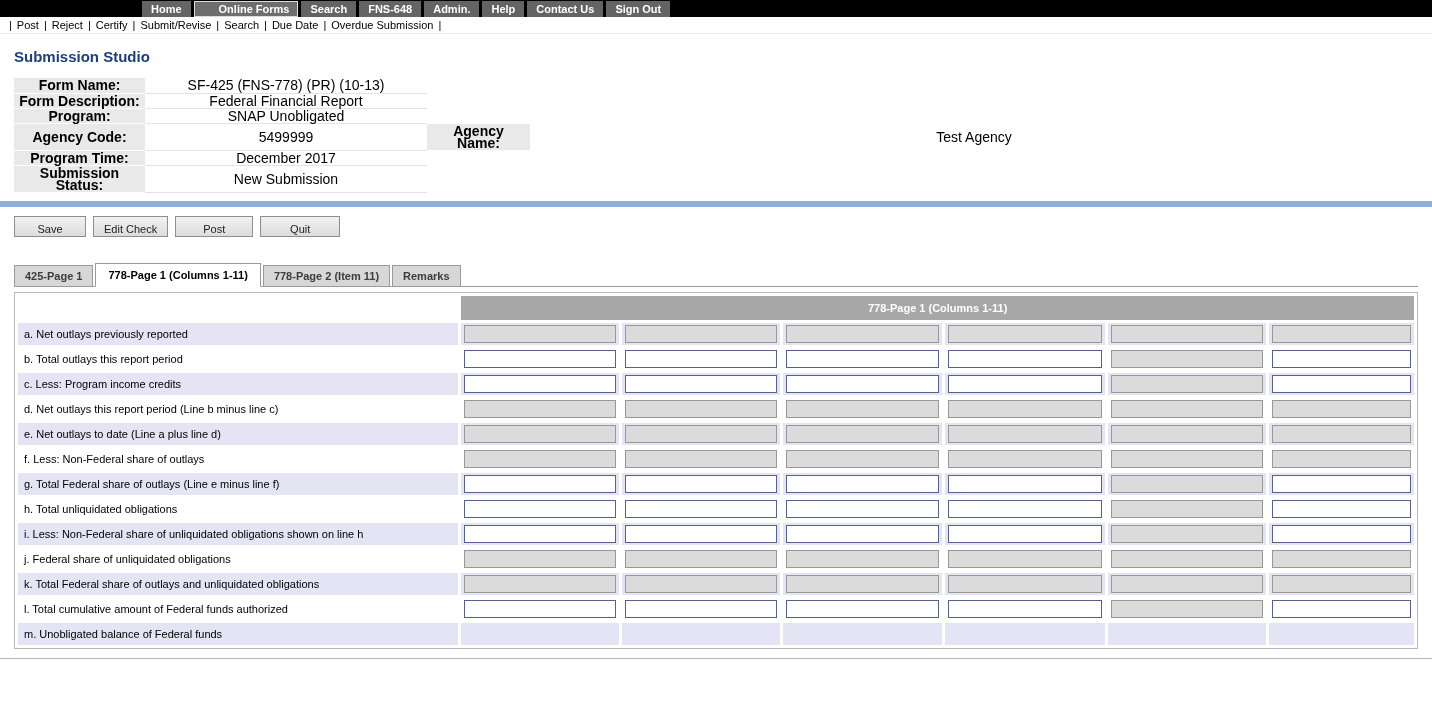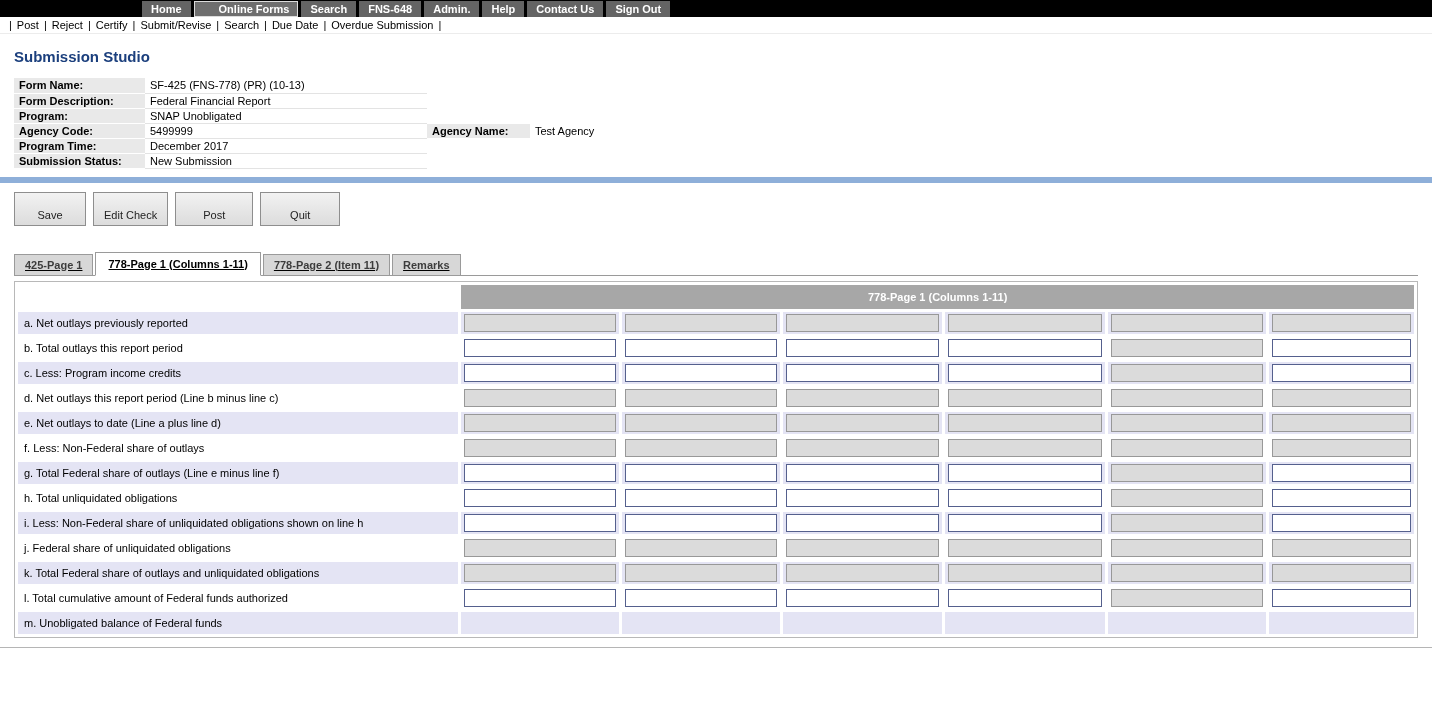--- a/index.html
+++ b/index.html
@@ -14,35 +14,35 @@
   .top-bar{height:17px;background:var(--topbar-bg);display:flex;align-items:center;padding-left:142px;gap:3px;}
   .nav-item{background:var(--nav-bg);color:#fff;font-size:11px;font-weight:bold;line-height:12px;padding:1px 8px;border:1px solid var(--nav-bg);cursor:pointer;white-space:nowrap;}
   .nav-item.active{border-color:#dcdcdc;background:#6e6e6e;padding-left:24px;}
 
   .menu-bar{height:17px;display:flex;align-items:center;font-size:11px;color:#000;padding-left:4px;border-bottom:1px solid #ececec;background:#fff;}
   .menu-bar .sep{margin:0 5px;color:#000;}
   .menu-item{cursor:pointer;white-space:nowrap;}
 
   .page-title{margin:14px 0 0 14px;font-size:15px;font-weight:bold;color:var(--title-blue);}
 
-  .form-details{margin:13px 0 0 14px;width:1404px;border-collapse:collapse;table-layout:fixed;font-size:11px;}
+  .form-details{margin:13px 0 0 14px;width:1404px;border-collapse:collapse;table-layout:fixed;font-size:14px;text-align:center;}
   .form-details td{height:15px;padding:1px 5px;vertical-align:middle;line-height:12px;}
   .form-details td.lbl{background:var(--label-bg);font-weight:bold;border-bottom:1px solid #fff;}
   .form-details td.lbl.empty{background:transparent;border-bottom:1px solid #fff;}
   .form-details td.val{border-bottom:1px solid #e3e3e3;}
   .form-details td.val.last{border-bottom:none;}
 
   .blue-bar{height:6px;background:var(--divider-blue);margin-top:8px;width:1432px;}
 
   .btn-row{margin:9px 0 0 14px;display:flex;gap:7px;}
-  .btn{min-width:72px;height:21px;background:linear-gradient(#f2f2f2,#dcdcdc);border:1px solid #8e8e8e;font-size:11px;font-family:"Liberation Sans",sans-serif;color:#222;cursor:pointer;padding:16px 10px;}
+  .btn{min-width:72px;height:21px;background:linear-gradient(#f2f2f2,#dcdcdc);border:1px solid #8e8e8e;font-size:11px;font-family:"Liberation Sans",sans-serif;color:#222;cursor:pointer;padding:6px 10px;}
   .btn:nth-child(3){min-width:78px;}
   .btn:nth-child(4){min-width:80px;}
 
-  .tab-row{margin:26px 0 0 14px;display:flex;align-items:flex-end;gap:2px;width:1404px;border-bottom:1px solid #9a9a9a;text-decoration:underline;}
+  .tab-row{margin:26px 0 0 14px;display:flex;align-items:flex-end;gap:2px;width:1404px;border-bottom:1px solid #9a9a9a;}
   .tab{font-size:11px;font-weight:bold;color:#3c3c3c;background:#d7d7d7;border:1px solid #9a9a9a;border-bottom:none;padding:4px 10px;cursor:pointer;white-space:nowrap;}
   .tab.active{background:#fff;color:#000;padding:5px 12px;margin-bottom:-1px;border-bottom:1px solid #fff;}
 
   .panel{margin:5px 0 0 14px;width:1404px;border:1px solid #b8b8b8;background:#fff;}
   table.grid{width:100%;border-collapse:separate;border-spacing:3px;table-layout:fixed;font-size:11px;}
   .grid .title-spacer{background:#fff;}
   .grid .grid-title{background:var(--grid-header-bg);color:#fff;font-weight:bold;text-align:center;height:24px;}
   .grid th.col-head{background:var(--col-header-bg);color:#fff;font-weight:bold;text-align:center;height:28px;padding:2px;line-height:13px;}
   .grid td{height:22px;vertical-align:middle;}
   .grid td.row-label{padding:2px 6px;}

